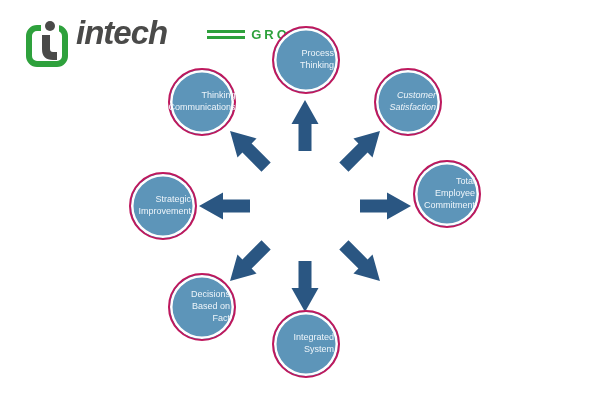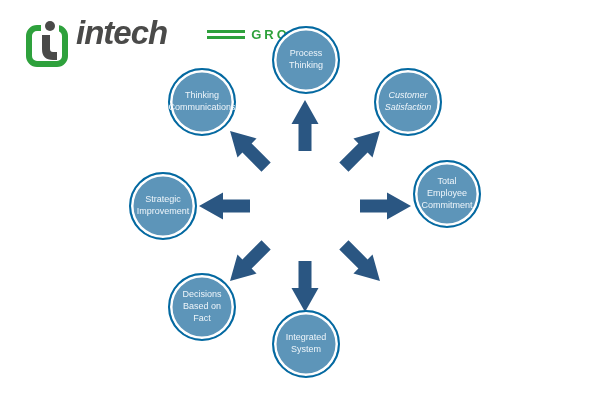--- a/index.html
+++ b/index.html
@@ -17,23 +17,23 @@
   }
   .logo-subrow{display:flex;align-items:center;margin-top:3px;justify-content:center;}
   .logo-bars{display:flex;flex-direction:column;gap:3px;margin-right:6px;width:38px;}
   .logo-bars span{display:block;height:3px;background:#2ea13c;}
   .logo-sub{
     font-size:13px;font-weight:700;color:#2ea13c;letter-spacing:3px;line-height:13px;
   }
   
   .node{
     position:absolute;box-sizing:border-box;border-radius:50%;
-    background:#5d95b9;border:2px solid #0369a1;
+    background:#5d95b9;border:2px solid #be185d;
     box-shadow:inset 0 0 0 2.5px #ffffff;
-    display:flex;align-items:center;justify-content:center;text-align:center;
+    display:flex;align-items:center;justify-content:center;text-align:right;
     color:#eef5fa;
   }
   .satellite{
     width:68px;height:68px;font-size:9px;line-height:1.3;padding:4px;
   }
   .hub{
     width:100px;height:100px;left:255px;top:156px;
     font-size:31px;font-weight:700;letter-spacing:2px;color:#ffffff;
     box-shadow:inset 0 0 0 3px #ffffff;
   }

